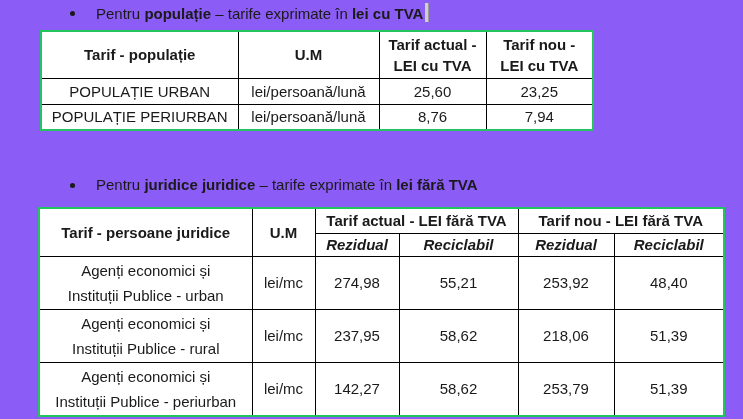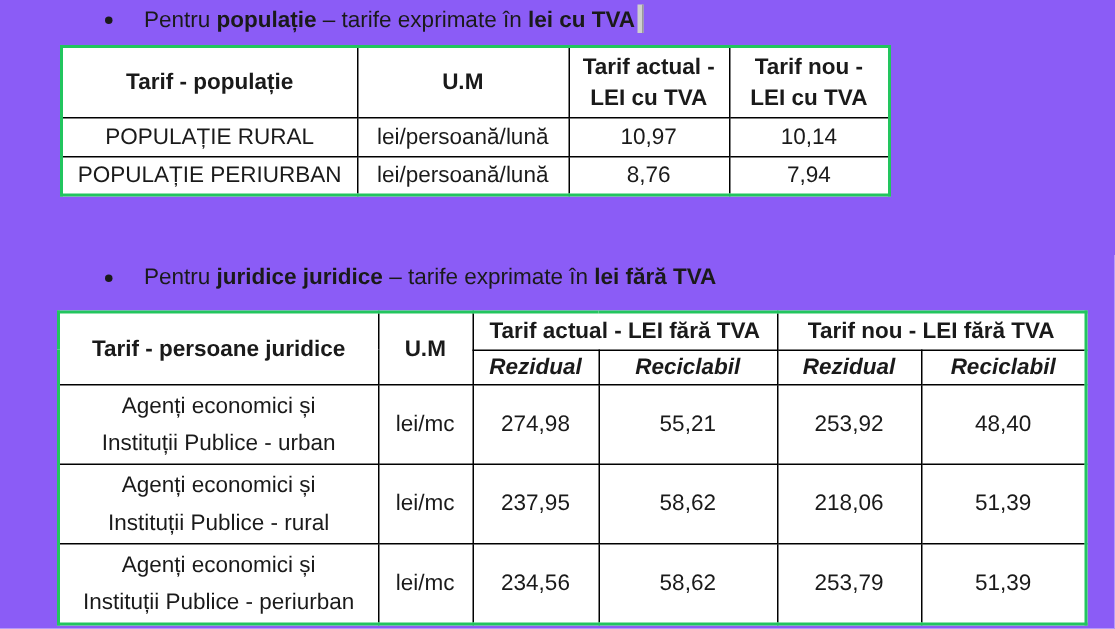--- a/index.html
+++ b/index.html
@@ -96,24 +96,24 @@
     <thead>
       <tr>
         <th>Tarif - populație</th>
         <th>U.M</th>
         <th>Tarif actual - LEI cu TVA</th>
         <th>Tarif nou - LEI cu TVA</th>
       </tr>
     </thead>
     <tbody>
       <tr>
-        <td>POPULAȚIE RURAL</td>
+        <td>POPULAȚIE URBAN</td>
         <td>lei/persoană/lună</td>
-        <td>10,97</td>
-        <td>10,14</td>
+        <td>25,60</td>
+        <td>23,25</td>
       </tr>
       <tr>
         <td>POPULAȚIE PERIURBAN</td>
         <td>lei/persoană/lună</td>
         <td>8,76</td>
         <td>7,94</td>
       </tr>
     </tbody>
   </table>
 
@@ -167,21 +167,21 @@
         <td>58,62</td>
         <td>218,06</td>
         <td>51,39</td>
       </tr>
       <tr>
         <td class="name">
           <span class="name-line">Agenți economici și</span>
           <span class="name-line">Instituții Publice - periurban</span>
         </td>
         <td>lei/mc</td>
-        <td>234,56</td>
+        <td>142,27</td>
         <td>58,62</td>
         <td>253,79</td>
         <td>51,39</td>
       </tr>
     </tbody>
   </table>
 
 </div>
 
 </body></html>

